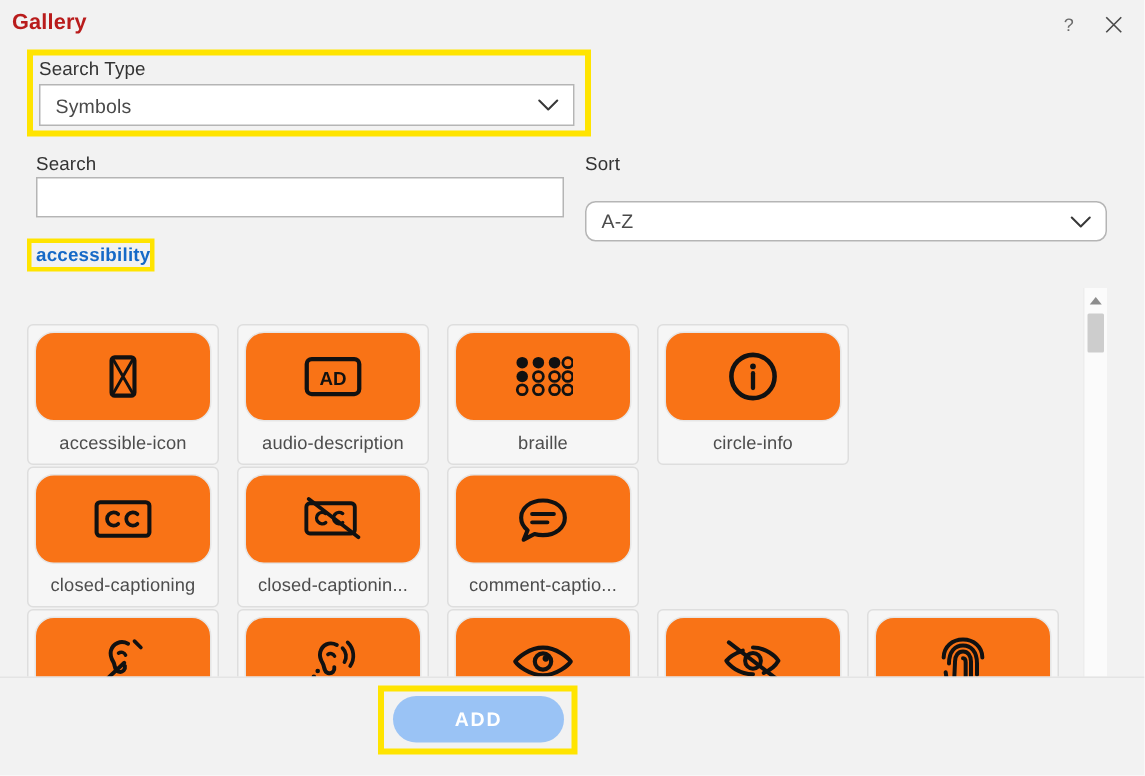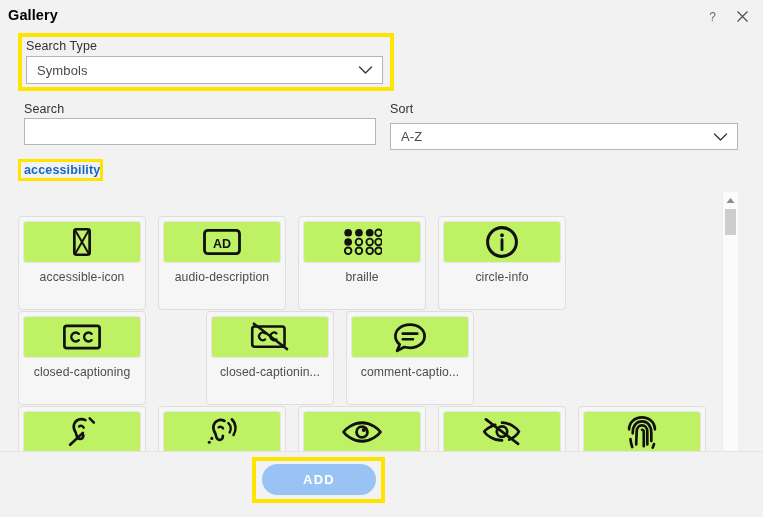--- a/index.html
+++ b/index.html
@@ -29,21 +29,21 @@
     background: #f2f2f2;
     display: flex;
     align-items: center;
   }
   .title-text {
     position: absolute;
     left: 8px;
     top: 7px;
     font-size: 14.5px;
     font-weight: bold;
-    color: #000000;
+    color: #b91c1c;
     letter-spacing: 0.1px;
   }
   .win-btn {
     position: absolute;
     top: 4px;
     width: 26px;
     height: 24px;
     display: flex;
     align-items: center;
     justify-content: center;
@@ -159,24 +159,24 @@
     display: flex;
     flex-direction: column;
     align-items: center;
     cursor: default;
   }
   .cell-spacer { width: 12px; height: 94px; }
   .row-spacer { width: 100%; height: 0px; }
   .icon-box {
     box-sizing: border-box;
     width: 100%;
-    height: 42px;
+    height: 60px;
     border: 1px solid #e6e6e6;
-    border-radius: 3px;
-    background: #bef264;
+    border-radius: 13px;
+    background: #f97316;
     display: flex;
     align-items: center;
     justify-content: center;
   }
   .icon-box svg { display: block; }
   .cell-label {
     margin-top: 7px;
     font-size: 12.2px;
     color: #4d4d4d;
     letter-spacing: 0.1px;
@@ -296,21 +296,21 @@
           <path d="M1.5 2 L7.5 8 L13.5 2" stroke="#3a3a3a" stroke-width="1.4" fill="none" stroke-linecap="round" stroke-linejoin="round"></path>
         </svg>
       </div>
     </div>
 
     <div class="field-label" style="left:24px; top:70px;">Search</div>
     <input class="text-input" style="left: 24px; top: 86px; width: 352px; height: 27px;" type="text" placeholder="">
 
     <div class="field-label" style="left:390px; top:70px;">Sort</div>
 
-    <div class="combo" style="left:390px; top:91px; width:348px; height:27px;">
+    <div class="combo" style="left:390px; top:102px; width:348px; height:27px;border-radius:7px;">
       <div class="combo-value">A-Z</div>
       <div class="chev">
         <svg width="15" height="10" viewBox="0 0 15 10" aria-hidden="true">
           <path d="M1.5 2 L7.5 8 L13.5 2" stroke="#3a3a3a" stroke-width="1.4" fill="none" stroke-linecap="round" stroke-linejoin="round"></path>
         </svg>
       </div>
     </div>
 
     <div class="cat-label" style="left:24px; top:131px;">accessibility</div>
 
@@ -372,21 +372,21 @@
             <div class="icon-box">
               <svg width="40" height="30" viewBox="0 0 50 34">
                 <rect x="3" y="3" width="44" height="28" rx="3" fill="none" stroke="#111" stroke-width="3.4"></rect>
                 <path d="M21 13 a5.5 5.5 0 1 0 0 8" fill="none" stroke="#111" stroke-width="3.1" stroke-linecap="round"></path>
                 <path d="M37 13 a5.5 5.5 0 1 0 0 8" fill="none" stroke="#111" stroke-width="3.1" stroke-linecap="round"></path>
               </svg>
             </div>
             <div class="cell-label">closed-captioning</div>
           </div>
           <div class="cell-spacer"></div>
-          <div class="cell" style="margin-bottom: 0px; margin-left: 48px;">
+          <div class="cell" style="margin-bottom: 0px;">
             <div class="icon-box">
               <svg width="42" height="32" viewBox="0 0 52 36">
                 <rect x="4" y="5" width="40" height="25" rx="3" fill="none" stroke="#111" stroke-width="3.2"></rect>
                 <path d="M20 13.5 a4.7 4.7 0 1 0 0 7.5" fill="none" stroke="#111" stroke-width="2.8" stroke-linecap="round"></path>
                 <path d="M34 13.5 a4.7 4.7 0 1 0 0 7.5" fill="none" stroke="#111" stroke-width="2.8" stroke-linecap="round"></path>
                 <path d="M6 1.5 L47 33" stroke="#111" stroke-width="3.1" stroke-linecap="round"></path>
               </svg>
             </div>
             <div class="cell-label">closed-captionin...</div>
           </div>

